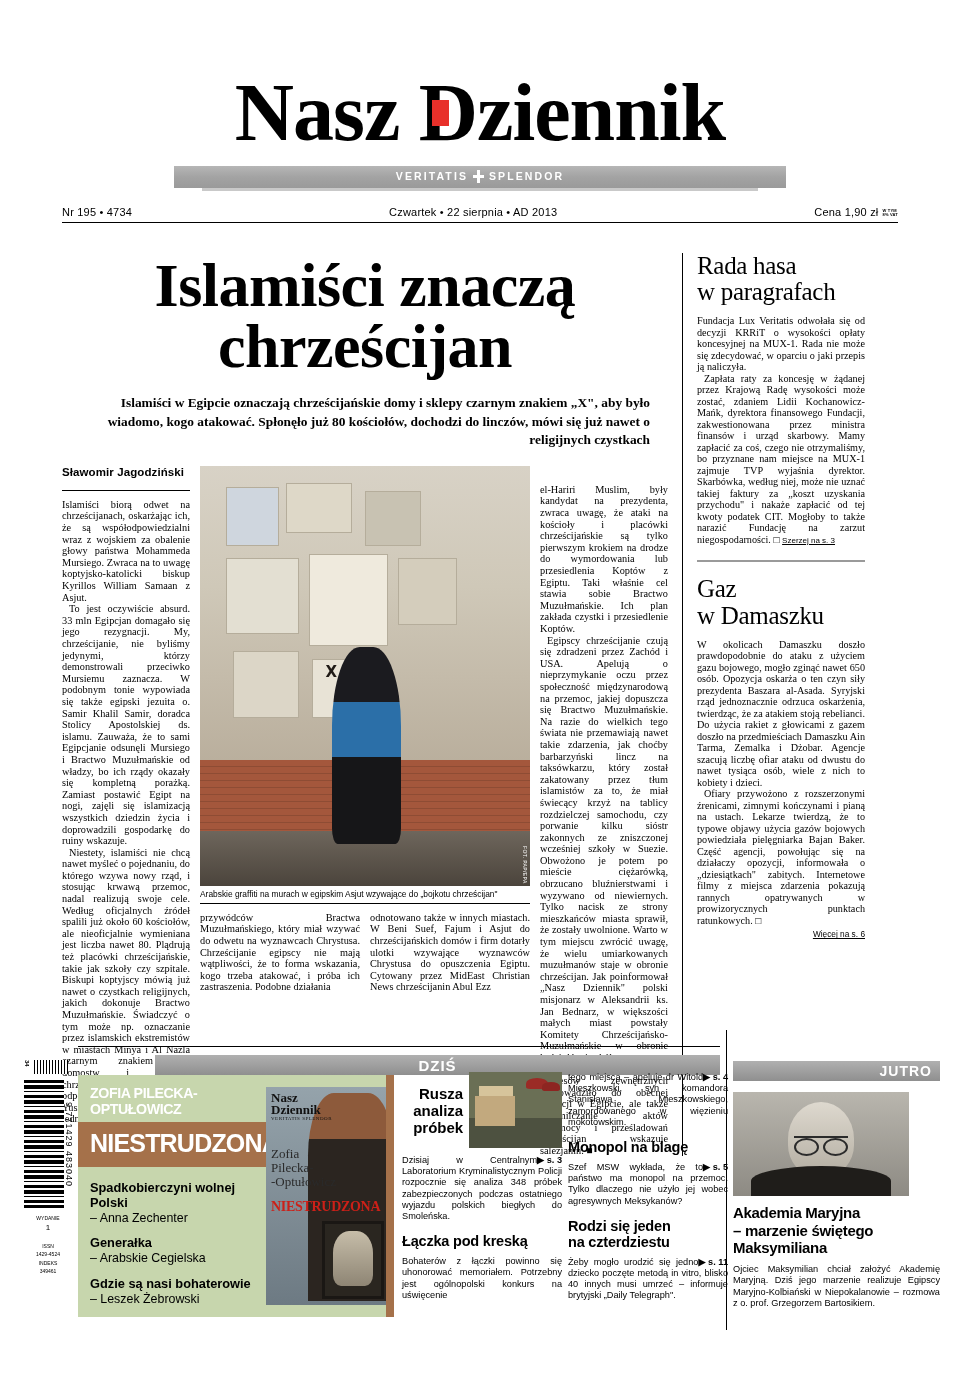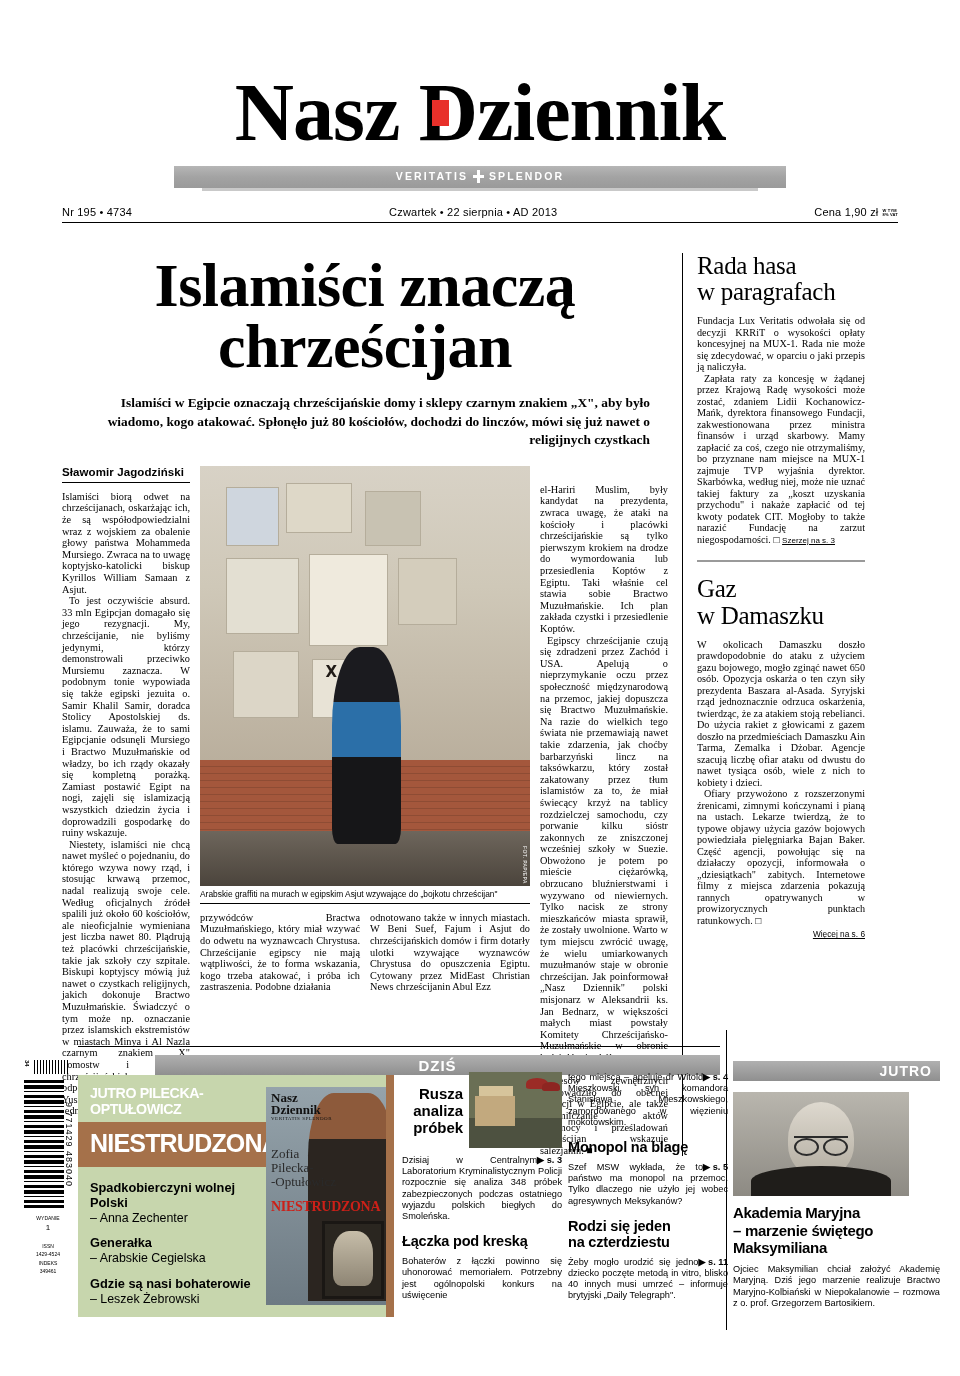--- a/index.html
+++ b/index.html
@@ -100,21 +100,21 @@
     font-weight: 700;
     font-size: 13.4px;
     line-height: 1.38;
     margin: 18px 18px 0;
   }
 
   .byline {
     font-family: "Liberation Sans", sans-serif;
     font-weight: 700;
     font-size: 11.5px;
-    padding-bottom: 4px;
+    padding-bottom: 12px;
     border-bottom: 1px solid #000;
     margin-bottom: 8px;
     letter-spacing: 0.1px;
   }
 
   
   .art-cols {
     display: flex;
     margin-top: 16px;
     gap: 10px;
@@ -578,21 +578,21 @@
       <div class="big">1</div>
     </div>
     <div class="bc-issn" style="white-space:pre-line">ISSN
 1429-4524
 INDEKS
 349461</div>
   </div>
 
   <div class="green-box">
     <div class="gb-left">
-      <div class="gb-kicker">JUTRO PILECKA-OPTUŁOWICZ</div>
+      <div class="gb-kicker">ZOFIA PILECKA-OPTUŁOWICZ</div>
       <div class="gb-title-bar">
         <div class="gb-title">NIESTRUDZONA</div>
       </div>
       <div class="gb-list">
         <div class="gb-item">
           <div class="t">Spadkobierczyni wolnej Polski</div>
           <div class="a">– Anna Zechenter</div>
         </div>
         <div class="gb-item">
           <div class="t">Generałka</div>
@@ -665,16 +665,16 @@
   <div class="jutro-col">
     <div style="height:62px"></div>
     <div class="jutro-photo">
       <div class="head"></div>
       <div class="glasses"></div>
       <div class="body"></div>
     </div>
     <div class="jutro-title" style="white-space:pre-line">Akademia Maryjna
 – marzenie świętego
 Maksymiliana</div>
-    <div class="jutro-body">Ojciec Maksymilian chciał założyć Akademię Maryjną. Dziś jego marzenie realizuje Bractwo Maryjno-Kolbiański w Niepokalanowie – rozmowa z o. prof. Grzegorzem Bartosikiem.</div>
+    <div class="jutro-body">Ojciec Maksymilian chciał założyć Akademię Maryjną. Dziś jego marzenie realizuje Egipscy Maryjno-Kolbiański w Niepokalanowie – rozmowa z o. prof. Grzegorzem Bartosikiem.</div>
   </div>
 
 </div>
 
 </body></html>

